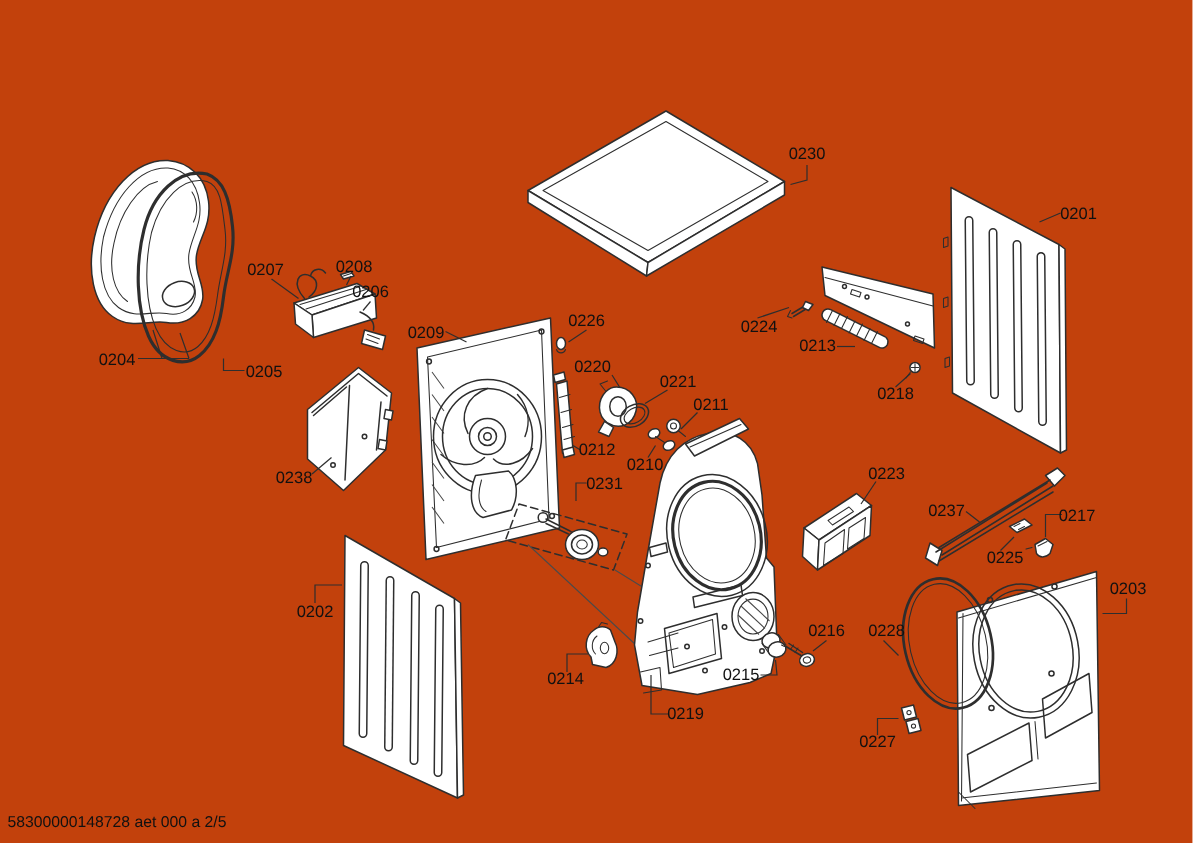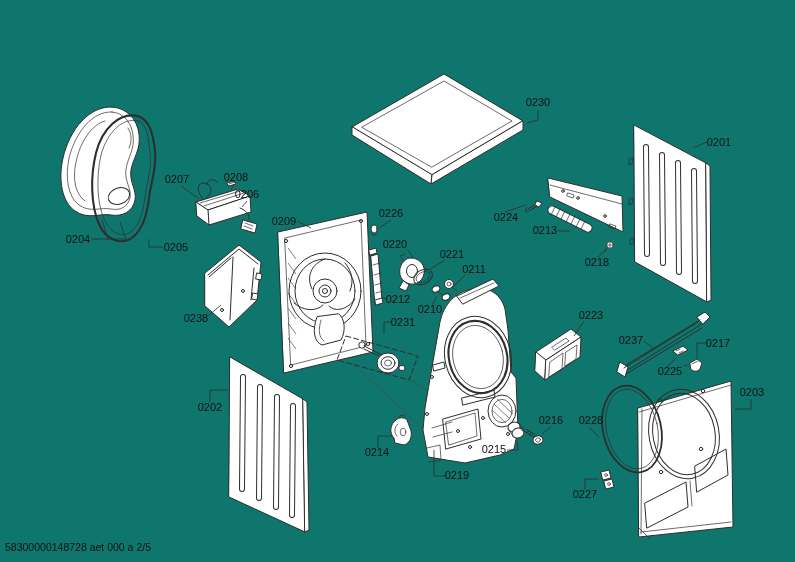--- a/index.html
+++ b/index.html
@@ -1,16 +1,16 @@
 <!DOCTYPE html>
 <html><head>
 <meta charset="utf-8">
 <style>
   html,body{margin:0;padding:0;background:#fff;}
-  .page{position:relative;width:795px;height:562px;background:#0f766e;overflow:hidden;
+  .page{position:relative;width:795px;height:562px;background:#c2410c;overflow:hidden;
         font-family:"Liberation Sans",sans-serif;}
   svg{display:block}
   .s{stroke:#2e2e2e;fill:none;stroke-width:1;stroke-linejoin:round;stroke-linecap:round}
   .sf{stroke:#2e2e2e;fill:#fff;stroke-width:1;stroke-linejoin:round;stroke-linecap:round}
   .thick{stroke-width:2.1}
   .thin{stroke-width:.7}
   .hatch{stroke:#4a4a4a;fill:none;stroke-width:.7}
   .dash{stroke-dasharray:5 3}
   .leader{stroke:#2e2e2e;fill:none;stroke-width:.8}
   .slotO{stroke:#2e2e2e;stroke-width:6;stroke-linecap:round;fill:none}

